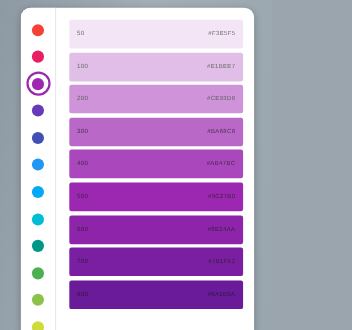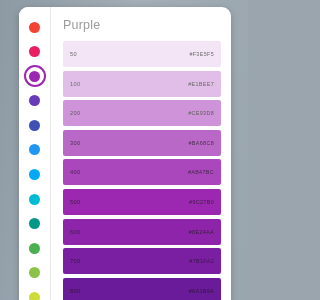--- a/index.html
+++ b/index.html
@@ -129,21 +129,20 @@
         </div>
         <div class="dot-wrap">
           <div class="dot" style="background: rgb(139, 195, 74);"></div>
         </div>
         <div class="dot-wrap">
           <div class="dot" style="background: rgb(205, 220, 57);"></div>
         </div>
       </div>
 
     <div class="panel">
-      <div class="panel-title">Purple</div>
       <div class="shade-list" id="shade-list">
           <div class="shade-row" style="background: rgb(243, 229, 245); color: rgb(107, 107, 107);">
             <span class="shade-weight">50</span>
             <span class="shade-hex">#F3E5F5</span>
           </div>
           <div class="shade-row" style="background: rgb(225, 190, 231); color: rgb(107, 107, 107);">
             <span class="shade-weight">100</span>
             <span class="shade-hex">#E1BEE7</span>
           </div>
           <div class="shade-row" style="background: rgb(206, 147, 216); color: rgb(94, 94, 94);">

